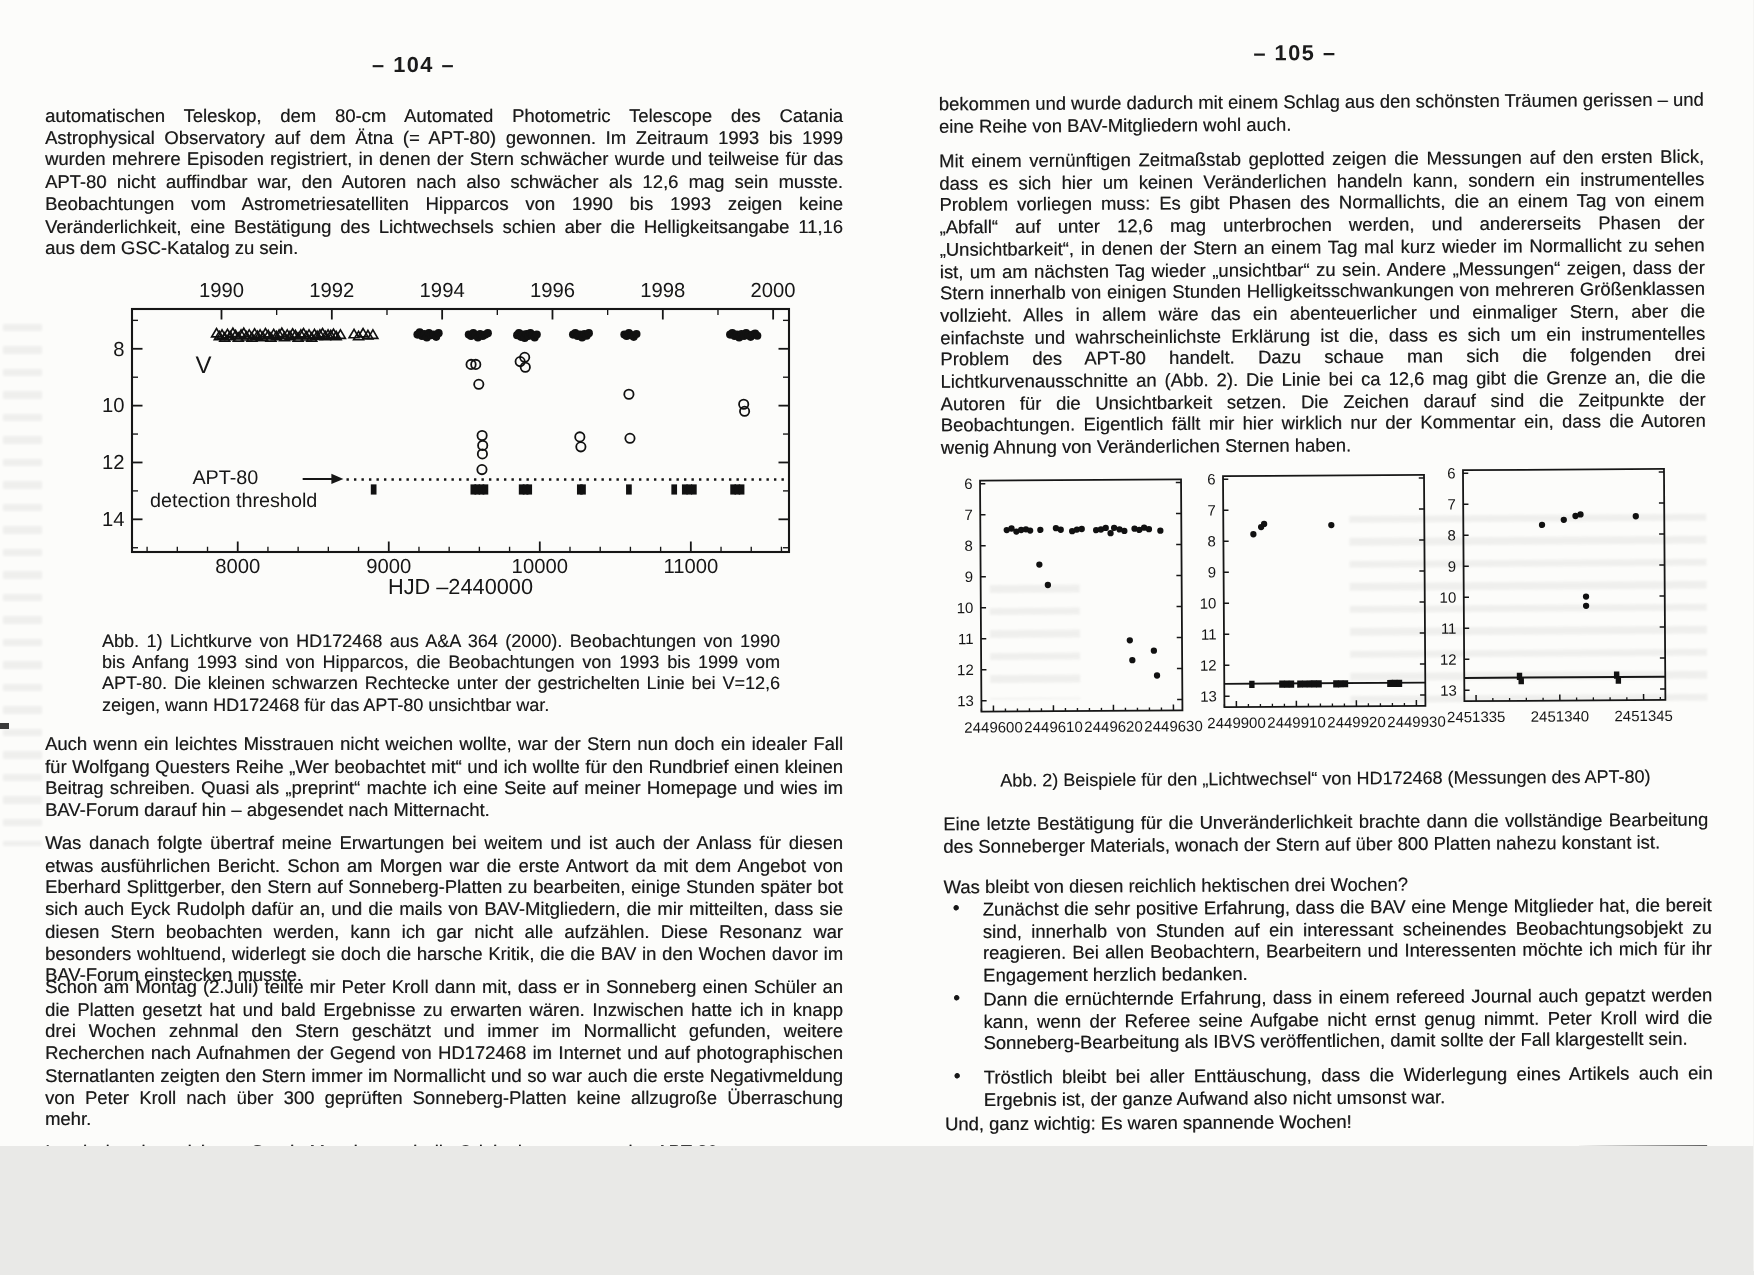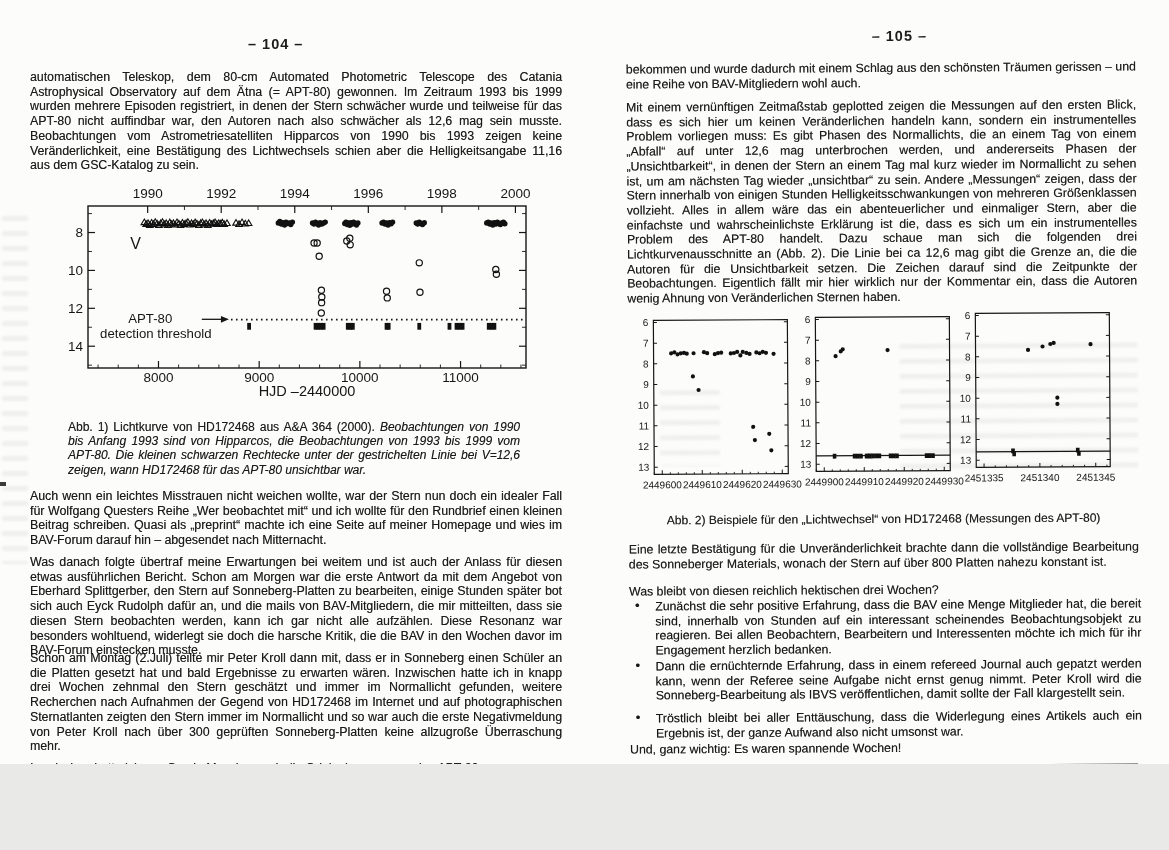--- a/index.html
+++ b/index.html
@@ -19,21 +19,21 @@
   }
   .body{
     position:absolute;margin:0;font-size:12.3px;line-height:14.7px;
     text-align:justify;color:#1a1a1a;
     text-shadow:0.25px 0 0 rgba(20,20,20,.55);
   }
   .caption{
     position:absolute;margin:0;font-size:12px;line-height:14.2px;text-align:justify;
     color:#1a1a1a;text-shadow:0.2px 0 0 rgba(20,20,20,.5);
   }
-  .caption .cap-ital{font-style:italic;}
+  .caption .cap-ital{}
   .caption2{text-align:center;}
   .chart-holder{position:absolute;z-index:2;}
   .bullet-item{
     position:absolute;margin:0;font-size:12.3px;line-height:14.7px;text-align:justify;
     padding-left:26px;text-shadow:0.25px 0 0 rgba(20,20,20,.55);
   }
   .bullet-dot{position:absolute;left:6px;top:-1px;font-size:13px;}
   .closing{position:absolute;margin:0;font-size:12.3px;text-shadow:0.25px 0 0 rgba(20,20,20,.55);}
   .footer-rule{position:absolute;height:0;border-top:1.4px solid #2a2a2a;}
   .footer-row{
@@ -300,21 +300,21 @@
 
     <p class="body" style="left:30px;top:489px;width:532px;">Auch wenn ein leichtes Misstrauen nicht weichen wollte, war der Stern nun doch ein idealer Fall für Wolfgang Questers Reihe „Wer beobachtet mit“ und ich wollte für den Rundbrief einen kleinen Beitrag schreiben. Quasi als „preprint“ machte ich eine Seite auf meiner Homepage und wies im BAV-Forum darauf hin – abgesendet nach Mitternacht.</p>
     <p class="body" style="left:30px;top:555px;width:532px;">Was danach folgte übertraf meine Erwartungen bei weitem und ist auch der Anlass für diesen etwas ausführlichen Bericht. Schon am Morgen war die erste Antwort da mit dem Angebot von Eberhard Splittgerber, den Stern auf Sonneberg-Platten zu bearbeiten, einige Stunden später bot sich auch Eyck Rudolph dafür an, und die mails von BAV-Mitgliedern, die mir mitteilten, dass sie diesen Stern beobachten werden, kann ich gar nicht alle aufzählen. Diese Resonanz war besonders wohltuend, widerlegt sie doch die harsche Kritik, die die BAV in den Wochen davor im BAV-Forum einstecken musste.</p>
     <p class="body" style="left:30px;top:651px;width:532px;">Schon am Montag (2.Juli) teilte mir Peter Kroll dann mit, dass er in Sonneberg einen Schüler an die Platten gesetzt hat und bald Ergebnisse zu erwarten wären. Inzwischen hatte ich in knapp drei Wochen zehnmal den Stern geschätzt und immer im Normallicht gefunden, weitere Recherchen nach Aufnahmen der Gegend von HD172468 im Internet und auf photographischen Sternatlanten zeigten den Stern immer im Normallicht und so war auch die erste Negativmeldung von Peter Kroll nach über 300 geprüften Sonneberg-Platten keine allzugroße Überraschung mehr.</p>
     <p class="body" style="left:30px;top:761px;width:532px;">Inzwischen hatte ich von Sergio Messina auch die Originalmessungen des APT-80</p>
   </div>
 
   <div class="page page-right">
     <div class="ghost" style="left:300px;top:340px;width:238px;height:135px;"></div>
     <div class="ghost" style="left:60px;top:385px;width:60px;height:80px;"></div>
-    <div class="pageno" style="left:238px;top:28px;margin-left:36px;">–  105  –</div>
+    <div class="pageno" style="left:238px;top:28px;">–  105  –</div>
 
     <p class="body" style="left:28px;top:61px;width:510px;">bekommen und wurde dadurch mit einem Schlag aus den schönsten Träumen gerissen – und eine Reihe von BAV-Mitgliedern wohl auch.</p>
     <p class="body" style="left:28px;top:99px;width:510px;">Mit einem vernünftigen Zeitmaßstab geplotted zeigen die Messungen auf den ersten Blick, dass es sich hier um keinen Veränderlichen handeln kann, sondern ein instrumentelles Problem vorliegen muss: Es gibt Phasen des Normallichts, die an einem Tag von einem „Abfall“ auf unter 12,6 mag unterbrochen werden, und andererseits Phasen der „Unsichtbarkeit“, in denen der Stern an einem Tag mal kurz wieder im Normallicht zu sehen ist, um am nächsten Tag wieder „unsichtbar“ zu sein. Andere „Messungen“ zeigen, dass der Stern innerhalb von einigen Stunden Helligkeitsschwankungen von mehreren Größenklassen vollzieht. Alles in allem wäre das ein abenteuerlicher und einmaliger Stern, aber die einfachste und wahrscheinlichste Erklärung ist die, dass es sich um ein instrumentelles Problem des APT-80 handelt. Dazu schaue man sich die folgenden drei Lichtkurvenausschnitte an (Abb. 2). Die Linie bei ca 12,6 mag gibt die Grenze an, die die Autoren für die Unsichtbarkeit setzen. Die Zeichen darauf sind die Zeitpunkte der Beobachtungen. Eigentlich fällt mir hier wirklich nur der Kommentar ein, dass die Autoren wenig Ahnung von Veränderlichen Sternen haben.</p>
 
     <div class="chart-holder" id="fig2a" style="left:22px;top:305px;"><svg width="172" height="202" viewBox="0 0 172 202">
           <rect x="32" y="14" width="134" height="154" fill="none" stroke="#161616" stroke-width="1.2"></rect>
           <line x1="40" y1="168" x2="40" y2="164" stroke="#161616" stroke-width="1"></line>
           <text x="40" y="182" font-size="10" text-anchor="middle">2449600</text>
           <line x1="80" y1="168" x2="80" y2="164" stroke="#161616" stroke-width="1"></line>
           <text x="80" y="182" font-size="10" text-anchor="middle">2449610</text>

